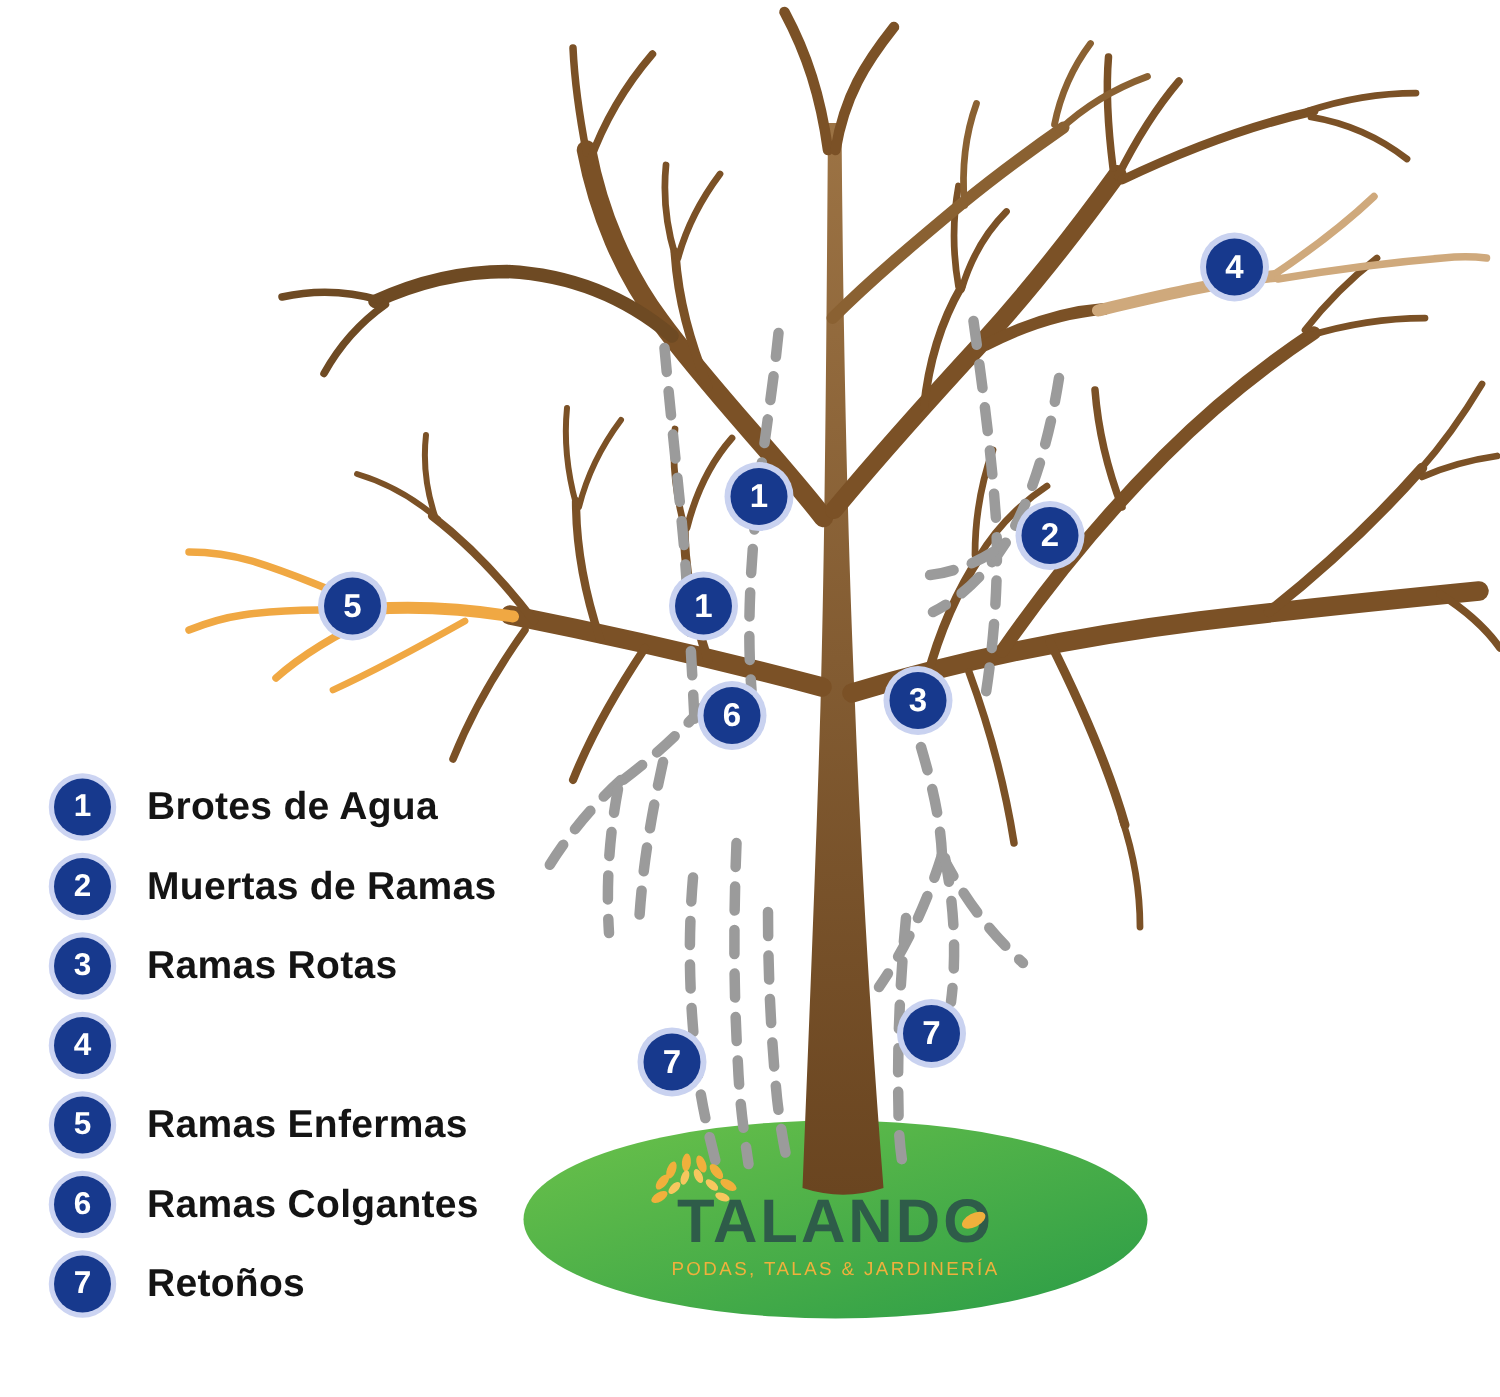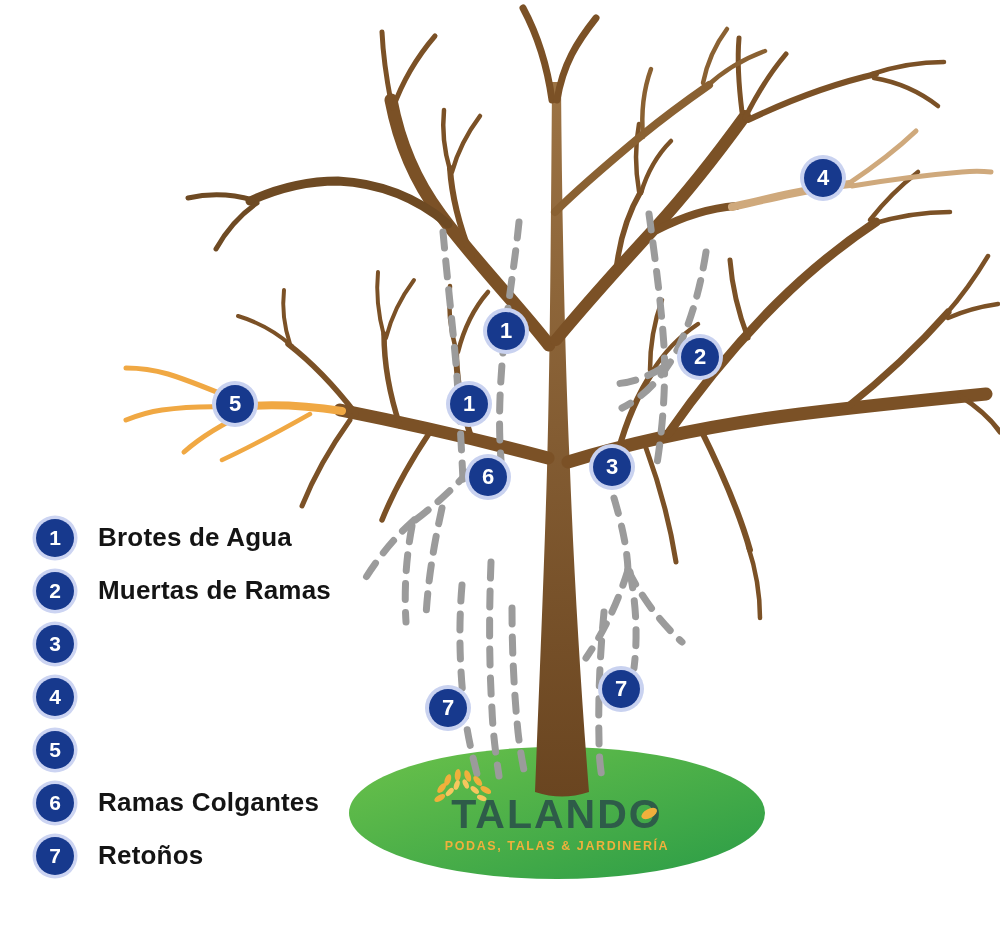--- a/index.html
+++ b/index.html
@@ -54,21 +54,21 @@
   .logo-wordmark{
     font-size:41px;font-weight:bold;letter-spacing:2px;color:var(--logo-green);
     line-height:1.1;
   }
   .logo-leaves{position:absolute;left:-22px;top:-24px;}
   .logo-o-leaf{
     position:absolute;right:5px;top:17px;width:17px;height:9px;border-radius:50%;
     background:var(--logo-orange);transform:rotate(-28deg);
   }
   .logo-tagline{
-    margin-top:2px;font-size:12.5px;letter-spacing:1.6px;font-weight:bold;
+    margin-top:2px;font-size:12.5px;letter-spacing:1.6px;font-weight:normal;
     color:var(--logo-orange);white-space:nowrap;
   }
 </style>
 </head>
 <body>
 
 <div class="stage">
 
   <svg class="tree-svg" width="1000" height="931" viewBox="0 0 1000 931">
     <defs>
@@ -229,26 +229,28 @@
     <div class="legend-row">
       <span class="legend-badge">1</span>
       <span class="legend-label">Brotes de Agua</span>
     </div>
     <div class="legend-row">
       <span class="legend-badge">2</span>
       <span class="legend-label">Muertas de Ramas</span>
     </div>
     <div class="legend-row">
       <span class="legend-badge">3</span>
+      <span class="legend-label">Ramas Rotas</span>
     </div>
     <div class="legend-row">
       <span class="legend-badge">4</span>
     </div>
     <div class="legend-row">
       <span class="legend-badge">5</span>
+      <span class="legend-label">Ramas Enfermas</span>
     </div>
     <div class="legend-row">
       <span class="legend-badge">6</span>
       <span class="legend-label">Ramas Colgantes</span>
     </div>
     <div class="legend-row">
       <span class="legend-badge">7</span>
       <span class="legend-label">Retoños</span>
     </div>
   </div>

